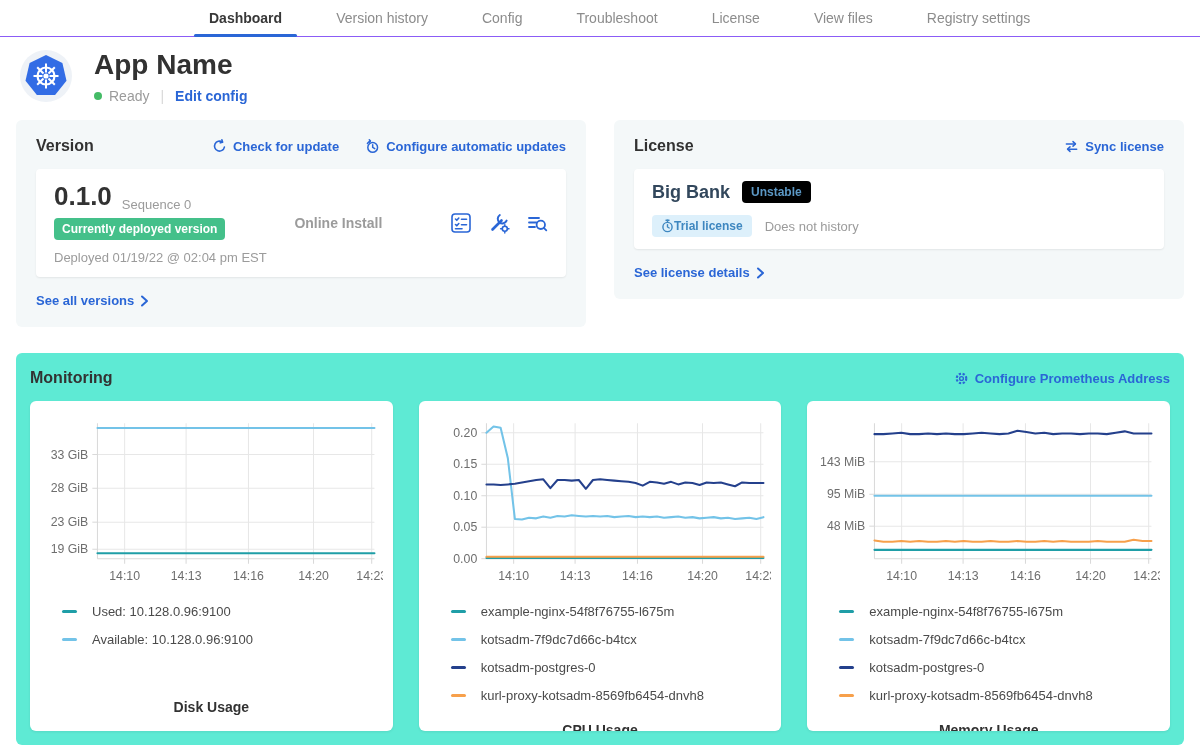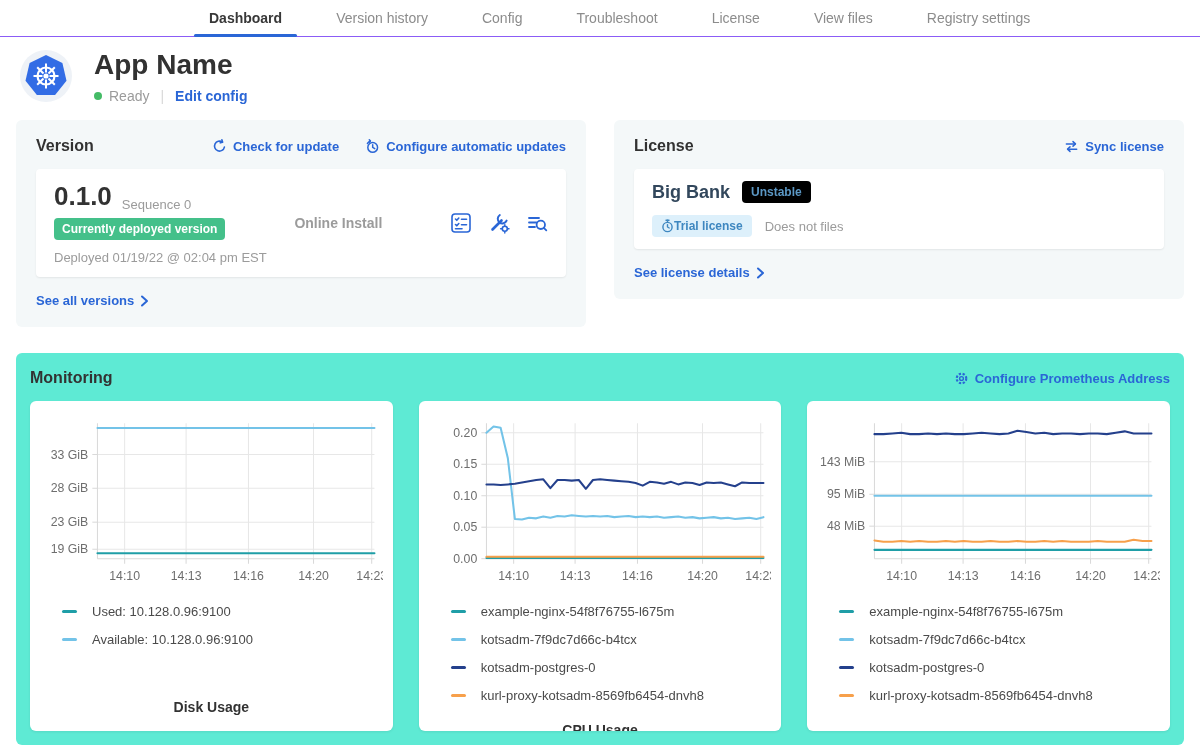--- a/index.html
+++ b/index.html
@@ -210,21 +210,21 @@
       <div class="l-row2">
         <span class="badge-trial">
           <svg width="13" height="14" viewBox="0 0 13 14" fill="none" stroke="currentColor" stroke-width="1.4" stroke-linecap="round" stroke-linejoin="round">
             <circle cx="6.5" cy="8" r="4.6"></circle>
               <line x1="6.5" y1="1.2" x2="6.5" y2="3.4"></line>
               <line x1="5" y1="1.2" x2="8" y2="1.2"></line>
             <polyline points="6.5,5.6 6.5,8 8.2,9"></polyline>
           </svg>
           <span>Trial license</span>
         </span>
-        <span class="l-exp">Does not files</span>
+        <span class="l-exp">Does not history</span>
       </div>
     </div>
 
     <a class="link see-link">
       <span>See license details</span>
       <svg width="9" height="12" viewBox="0 0 9 12" fill="none" stroke="currentColor" stroke-width="2" stroke-linecap="round" stroke-linejoin="round">
           <polyline points="2,1.5 7,6 2,10.5"></polyline>
         </svg>
     </a>
   </section>
@@ -398,15 +398,16 @@
           </li>
           <li>
             <span class="swatch" style="background: rgb(36, 64, 140);"></span>
             <span>kotsadm-postgres-0</span>
           </li>
           <li>
             <span class="swatch" style="background: rgb(247, 160, 75);"></span>
             <span>kurl-proxy-kotsadm-8569fb6454-dnvh8</span>
           </li>
         </ul>
+      <div class="chart-title">Memory Usage</div>
     </div>
   </div>
 </section>
 
 </body></html>

